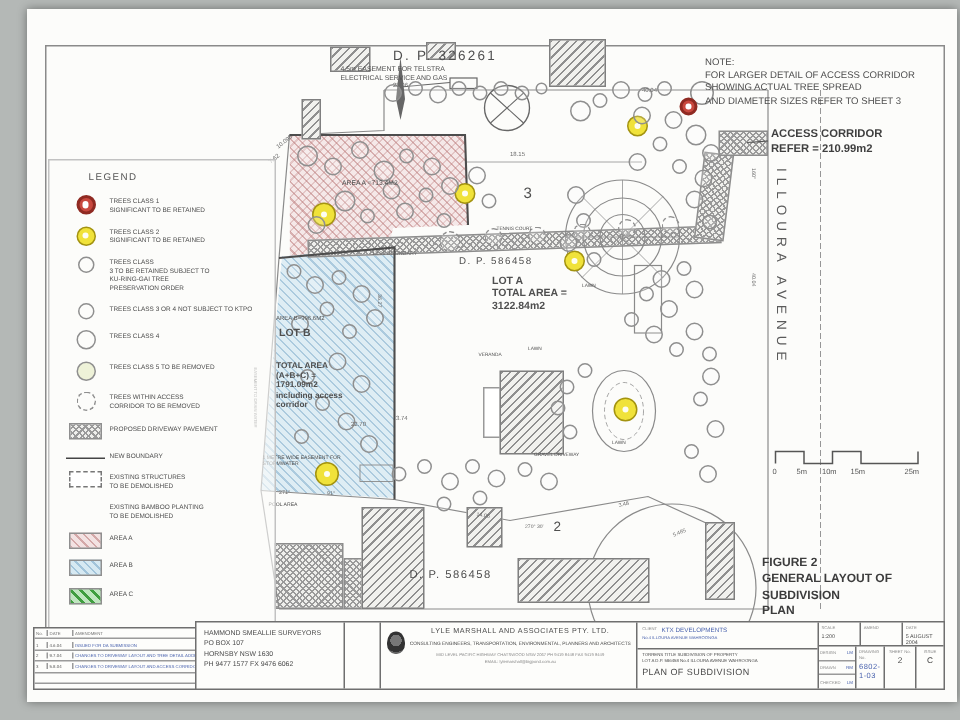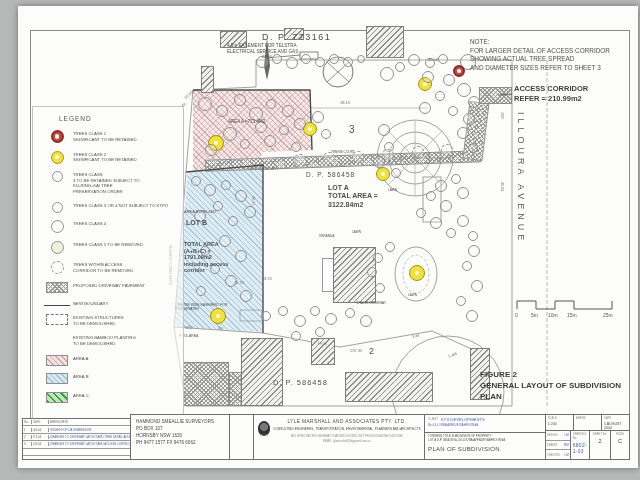--- a/index.html
+++ b/index.html
@@ -52,21 +52,21 @@
   .lg-item.c-bamboo .lg-sym{border:none;background:transparent;}
   .lg-item.c-areaA .lg-sym{background:repeating-linear-gradient(45deg,rgba(186,120,120,.55) 0 1px,transparent 1px 4px),#f3e2e2;}
   .lg-item.c-areaB .lg-sym{background:repeating-linear-gradient(45deg,rgba(110,160,195,.5) 0 1px,transparent 1px 4px),#d6e9f2;}
   .lg-item.c-areaC .lg-sym{background:repeating-linear-gradient(45deg,#3f9e3f 0 2px,transparent 2px 5px),#bfe6bf;}
   
   .street{position:absolute;left:516px;top:112px;height:268px;writing-mode:vertical-rl;font-size:9px;letter-spacing:4px;color:#5a5a5a;}
   
   .note{position:absolute;left:470px;top:38px;font-size:6.4px;line-height:1.35;white-space:pre-line;color:#4f4f4f;}
   .accesslbl{position:absolute;left:514px;top:84px;font-size:7.5px;font-weight:bold;line-height:1.3;white-space:pre-line;color:#3f3f3f;}
   
-  .figure{position:absolute;left:480px;top:370px;font-size:8px;font-weight:bold;line-height:1.35;white-space:pre-line;color:#3c3c3c;}
+  .figure{position:absolute;left:508px;top:370px;font-size:8px;font-weight:bold;line-height:1.35;white-space:pre-line;color:#3c3c3c;}
   .tick{position:absolute;top:312px;font-size:5px;color:#555;}
   
   .tb{position:absolute;left:130px;top:414px;width:498px;height:44px;border:1px solid #6f6f6f;display:flex;background:#fdfdfb;font-size:4.6px;color:#4a4a4a;}
   .tb > div{border-right:1px solid #6f6f6f;box-sizing:border-box;}
   .tb-surv{width:99px;padding:4px 2px 2px 5px;line-height:1.5;}
   .tb-gap{width:24px;}
   .tb-cons{width:172px;text-align:center;position:relative;padding:4px 2px 2px 18px;}
   .tb-cons .c-name{font-size:4.8px;letter-spacing:.4px;}
   .tb-cons .c-l2{font-size:3.2px;margin-top:2.5px;}
   .tb-cons .c-l3{font-size:2.8px;color:#8a8a8a;margin-top:3px;}
@@ -275,21 +275,21 @@
     <div class="tree c-x" style="position: absolute; left: 300px; top: 161px; height: 14px; width: 14px; margin-top: -7px; margin-left: -7px;"></div>
     <div class="tree c-x" style="position: absolute; left: 329px; top: 158px; height: 12px; width: 12px; margin-top: -6px; margin-left: -6px;"></div>
     <div class="tree c-x" style="position: absolute; left: 358px; top: 157px; height: 12px; width: 12px; margin-top: -6px; margin-left: -6px;"></div>
     <div class="tree c-x" style="position: absolute; left: 388px; top: 155px; height: 12px; width: 12px; margin-top: -6px; margin-left: -6px;"></div>
     <div class="tree c-x" style="position: absolute; left: 418px; top: 152px; height: 12px; width: 12px; margin-top: -6px; margin-left: -6px;"></div>
     <div class="tree c-x" style="position: absolute; left: 447px; top: 150px; height: 12px; width: 12px; margin-top: -6px; margin-left: -6px;"></div>
   </div>
 
 <div>
 
-<div class="lbl" style="position: absolute; left: 262px; top: 32px; font-size: 9px; letter-spacing: 1.5px;">D. P. 773161</div>
+<div class="lbl" style="position: absolute; left: 262px; top: 32px; font-size: 9px; letter-spacing: 1.5px;">D. P. 326261</div>
     <div class="lbl" style="position: absolute; left: 227px; top: 43px; font-size: 4.6px;">4.5m EASEMENT FOR TELSTRA
 ELECTRICAL SERVICE AND GAS</div>
     <div class="lbl" style="position: absolute; left: 349px; top: 124px; font-size: 10px;">3</div>
     <div class="lbl" style="position: absolute; left: 369px; top: 346px; font-size: 9px;">2</div>
     <div class="lbl" style="position: absolute; left: 228px; top: 119px; font-size: 4.5px;">AREA A =713.4M2</div>
     <div class="lbl" style="position: absolute; left: 306px; top: 171px; font-size: 6.5px; letter-spacing: 1px;">D. P. 586458</div>
     <div class="lbl" style="position: absolute; left: 328px; top: 184px; font-size: 7px; font-weight: bold;">LOT A
 TOTAL AREA =
 3122.84m2</div>
     <div class="lbl" style="position: absolute; left: 184px; top: 210px; font-size: 4px;">AREA B=996.6M2</div>

